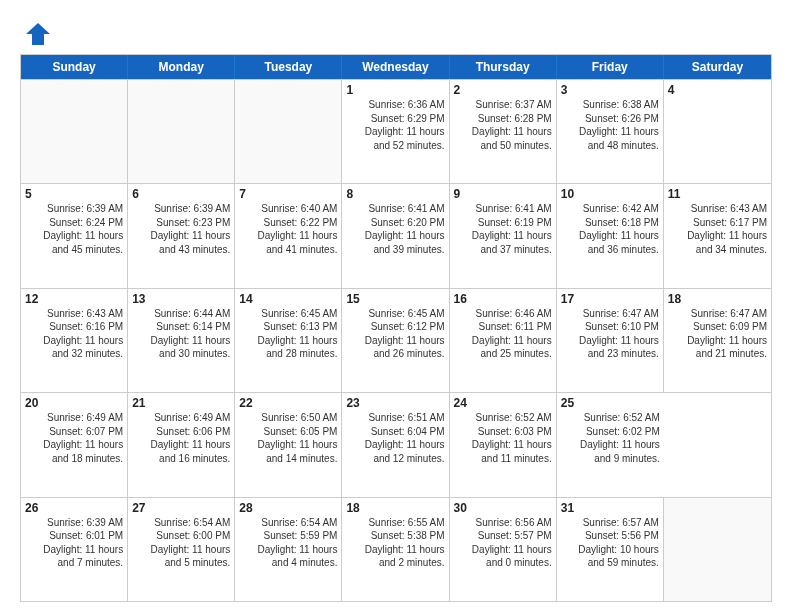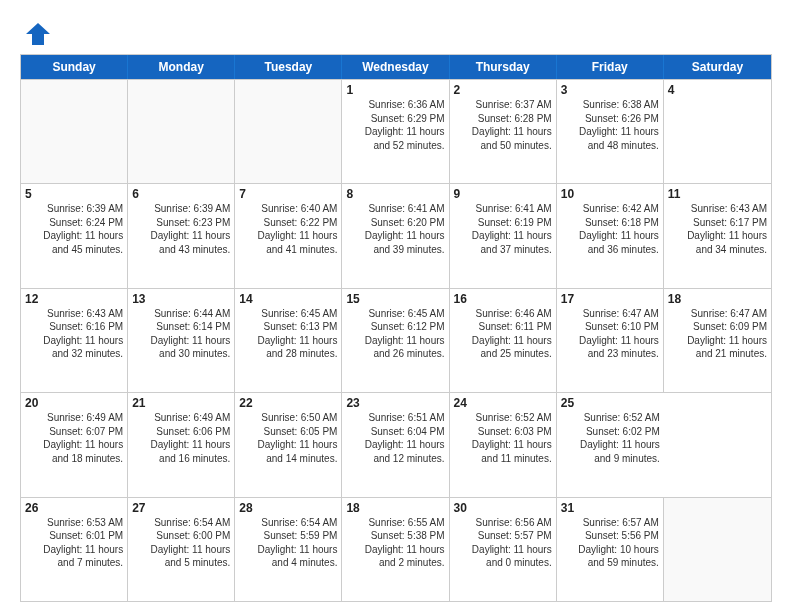--- a/index.html
+++ b/index.html
@@ -306,21 +306,21 @@
             <div class="day-number">25</div>
             <div class="day-info">Sunrise: 6:52 AM
 Sunset: 6:02 PM
 Daylight: 11 hours
 and 9 minutes.</div>
           </div>
         </div>
         <div class="cal-row">
           <div class="cal-cell">
             <div class="day-number">26</div>
-            <div class="day-info">Sunrise: 6:53 AM
+            <div class="day-info">Sunrise: 6:39 AM
 Sunset: 6:01 PM
 Daylight: 11 hours
 and 7 minutes.</div>
           </div>
           <div class="cal-cell">
             <div class="day-number">27</div>
             <div class="day-info">Sunrise: 6:54 AM
 Sunset: 6:00 PM
 Daylight: 11 hours
 and 5 minutes.</div>

